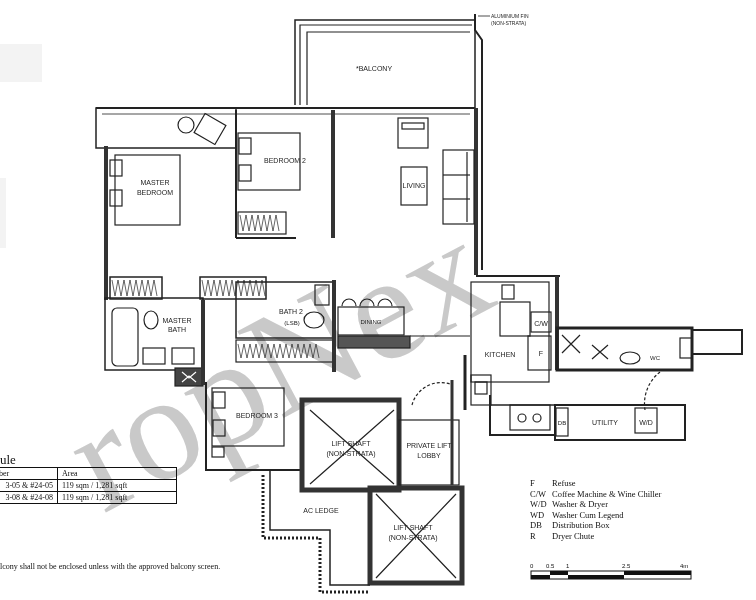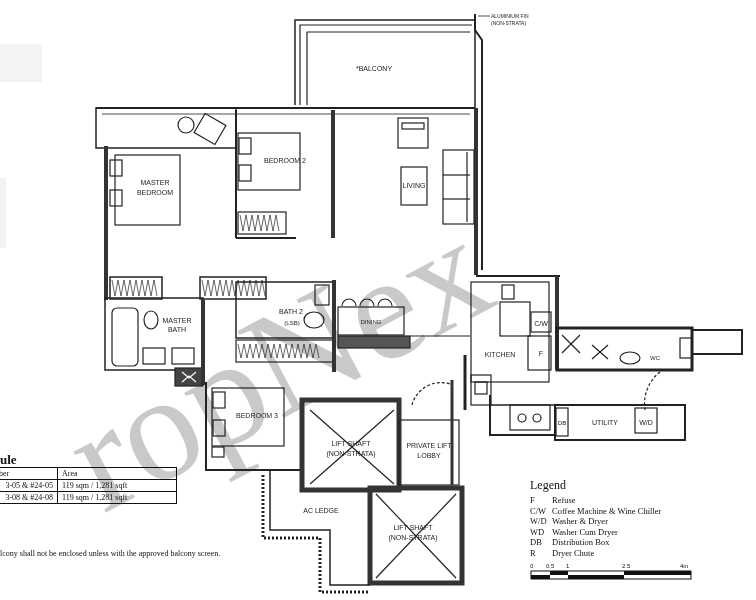--- a/index.html
+++ b/index.html
@@ -1,24 +1,24 @@
 <!DOCTYPE html>
 <html><head>
 <meta charset="utf-8">
 <style>
   html, body { margin:0; padding:0; background:#ffffff; }
   body { width:756px; height:600px; position:relative; overflow:hidden; font-family:"Liberation Sans", sans-serif; color:#111; }
   svg { position:absolute; left:0; top:0; }
   .lbl { font-family:"Liberation Sans", sans-serif; font-size:7px; fill:#222; }
   .wm { font-family:"Liberation Serif", serif; font-size:150px; fill:#b8b8b8; opacity:0.75; }
-  .sched-title { position:absolute; left:0; top:452px; font-family:"Liberation Serif", serif; font-weight:bold; font-size:13px; }
+  .sched-title { position:absolute; left:0; top:452px; font-family:"Liberation Serif", serif; font-weight:normal; font-size:13px; }
   table.sched { position:absolute; left:-22px; top:467px; border-collapse:collapse; font-family:"Liberation Serif", serif; font-size:8px; }
   table.sched td, table.sched th { border:1px solid #111; padding:1px 4px; font-weight:normal; text-align:left; }
   table.sched th { text-align:left; }
-  .note { position:absolute; left:0; top:549px; font-family:"Liberation Serif", serif; font-size:8px; }
+  .note { position:absolute; left:0; top:562px; font-family:"Liberation Serif", serif; font-size:8px; }
   .legend { position:absolute; left:530px; top:478px; font-family:"Liberation Serif", serif; }
   .legend-title { font-size:12px; margin-bottom:2px; }
   .legend-row { font-size:8.5px; line-height:10.5px; display:flex; }
   .legend-row .code { width:22px; }
   .scale { position:absolute; left:530px; top:563px; width:160px; height:20px; }
   .scale .tick { position:absolute; top:0; font-size:6px; font-family:"Liberation Sans", sans-serif; }
   .bgpanel { position:absolute; background:#f3f3f3; }
 </style>
 </head>
 <body>
@@ -188,36 +188,35 @@
   <tr>
     <td style="text-align:right">3-08 &amp; #24-08</td>
     <td>119 sqm / 1,281 sqft</td>
   </tr>
 </tbody>
   </table>
 
 <div class="note">lcony shall not be enclosed unless with the approved balcony screen.</div>
 
 <div class="legend">
-  <div class="legend-title">Legend</div>
   <div class="legend-row">
       <span class="code">F</span>
       <span>Refuse</span>
     </div>
   <div class="legend-row">
       <span class="code">C/W</span>
       <span>Coffee Machine &amp; Wine Chiller</span>
     </div>
   <div class="legend-row">
       <span class="code">W/D</span>
       <span>Washer &amp; Dryer</span>
     </div>
   <div class="legend-row">
       <span class="code">WD</span>
-      <span>Washer Cum Dryer</span>
+      <span>Washer Cum Legend</span>
     </div>
   <div class="legend-row">
       <span class="code">DB</span>
       <span>Distribution Box</span>
     </div>
   <div class="legend-row">
       <span class="code">R</span>
       <span>Dryer Chute</span>
     </div>
 </div>

